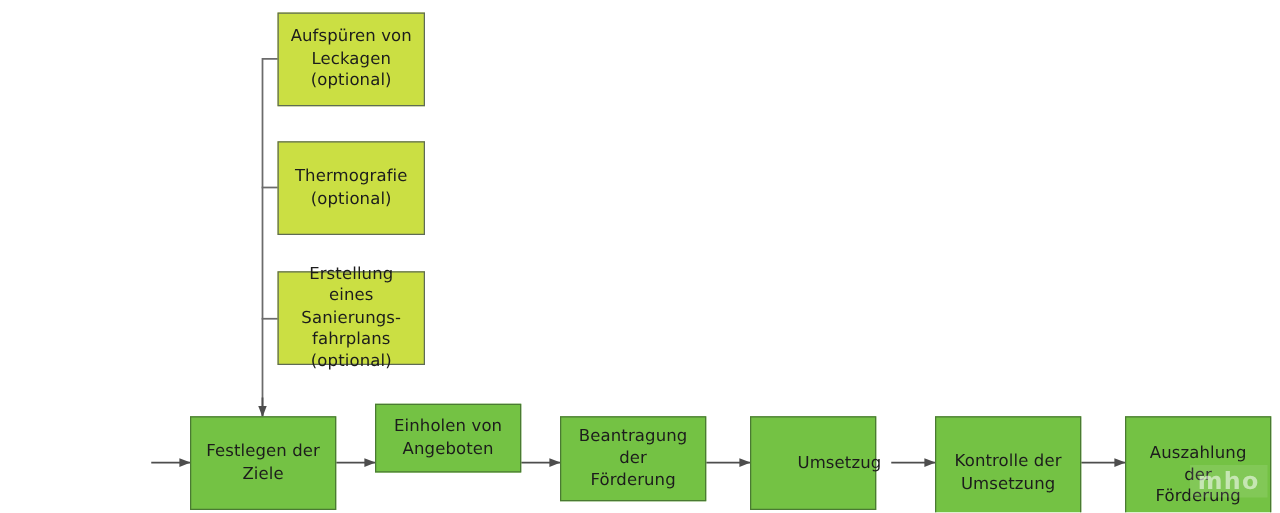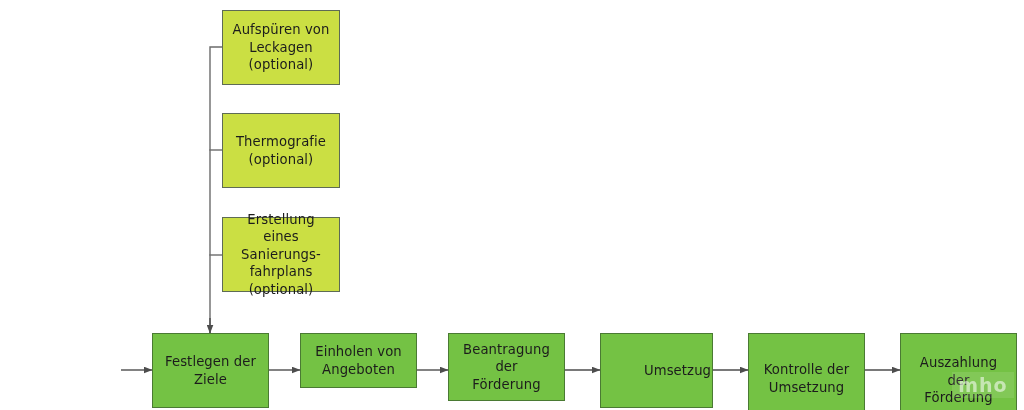--- a/index.html
+++ b/index.html
@@ -114,31 +114,31 @@
 Sanierungs-
 fahrplans
 (optional)</span>
   </div>
 
 
   <div class="node node-process" style="left:152px; top:333px; width:117px; height:75px;">
     <span class="node-label">Festlegen der Ziele</span>
   </div>
 
-  <div class="node node-process" style="left:300px; top:333px; width:117px; height:55px;">
+  <div class="node node-process" style="left:300px; top:323px; width:117px; height:55px;">
     <span class="node-label">Einholen von
 Angeboten</span>
   </div>
 
   <div class="node node-process" style="left:448px; top:333px; width:117px; height:68px;">
     <span class="node-label">Beantragung der
 Förderung</span>
   </div>
 
-  <div class="node node-process" style="left:600px; top:333px; width:113px; height:75px;padding-left:48px;">
+  <div class="node node-process" style="left:600px; top:333px; width:101px; height:75px;padding-left:48px;">
     <span class="node-label">Umsetzug</span>
   </div>
 
   <div class="node node-process" style="left:748px; top:333px; width:117px; height:92px;">
     <span class="node-label">Kontrolle der
 Umsetzung</span>
   </div>
 
   <div class="node node-process" style="left:900px; top:333px; width:117px; height:95px;">
     <span class="node-label">Auszahlung der

